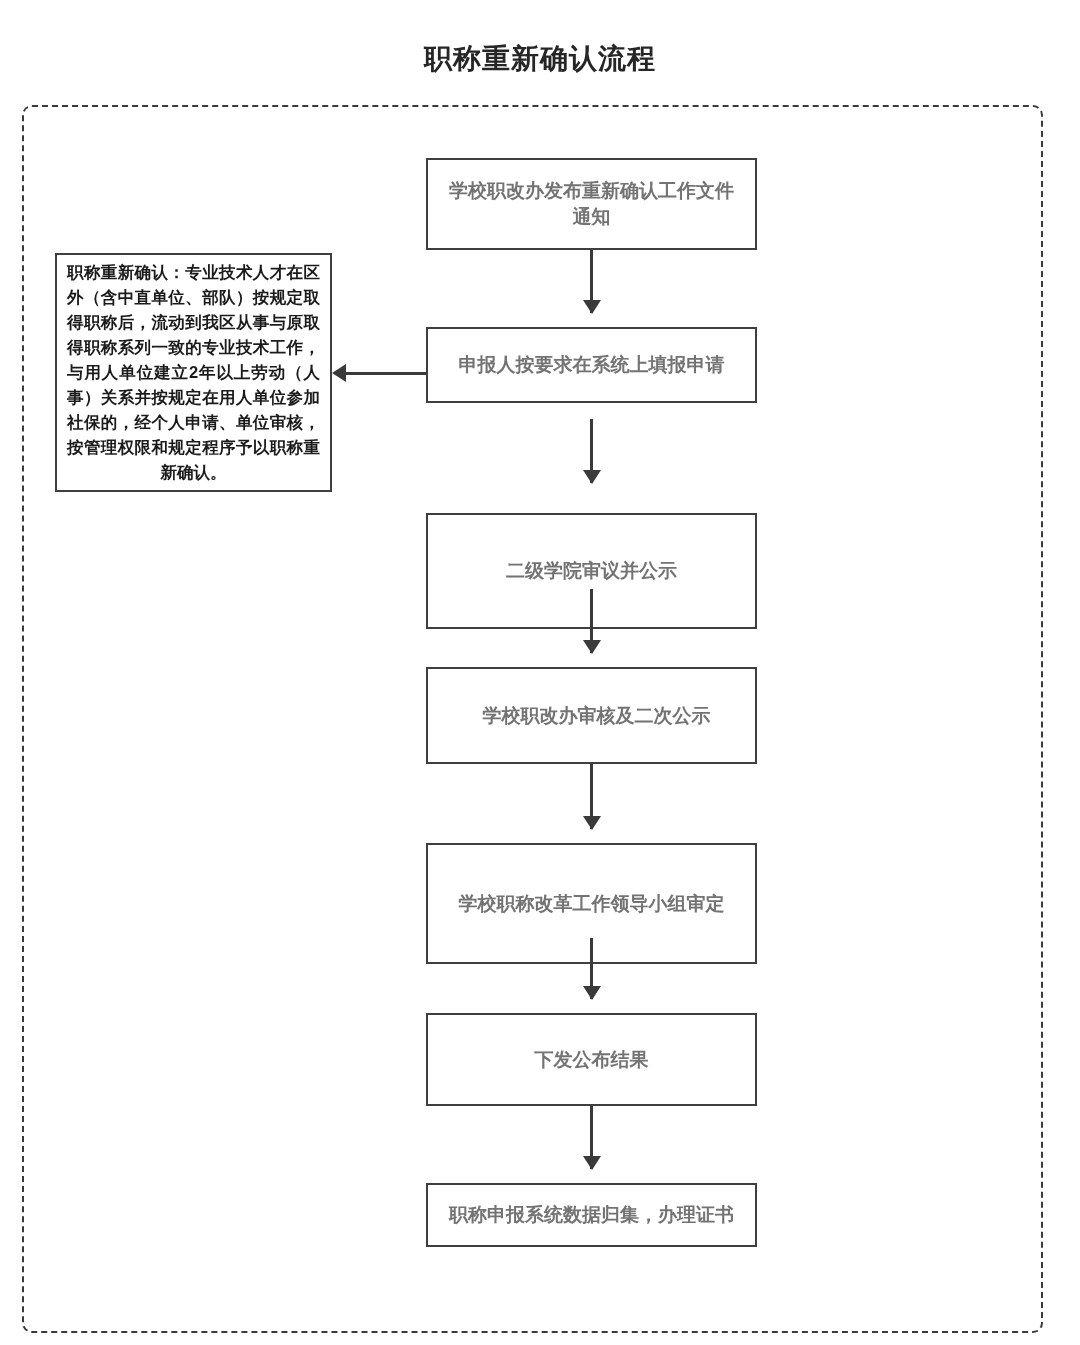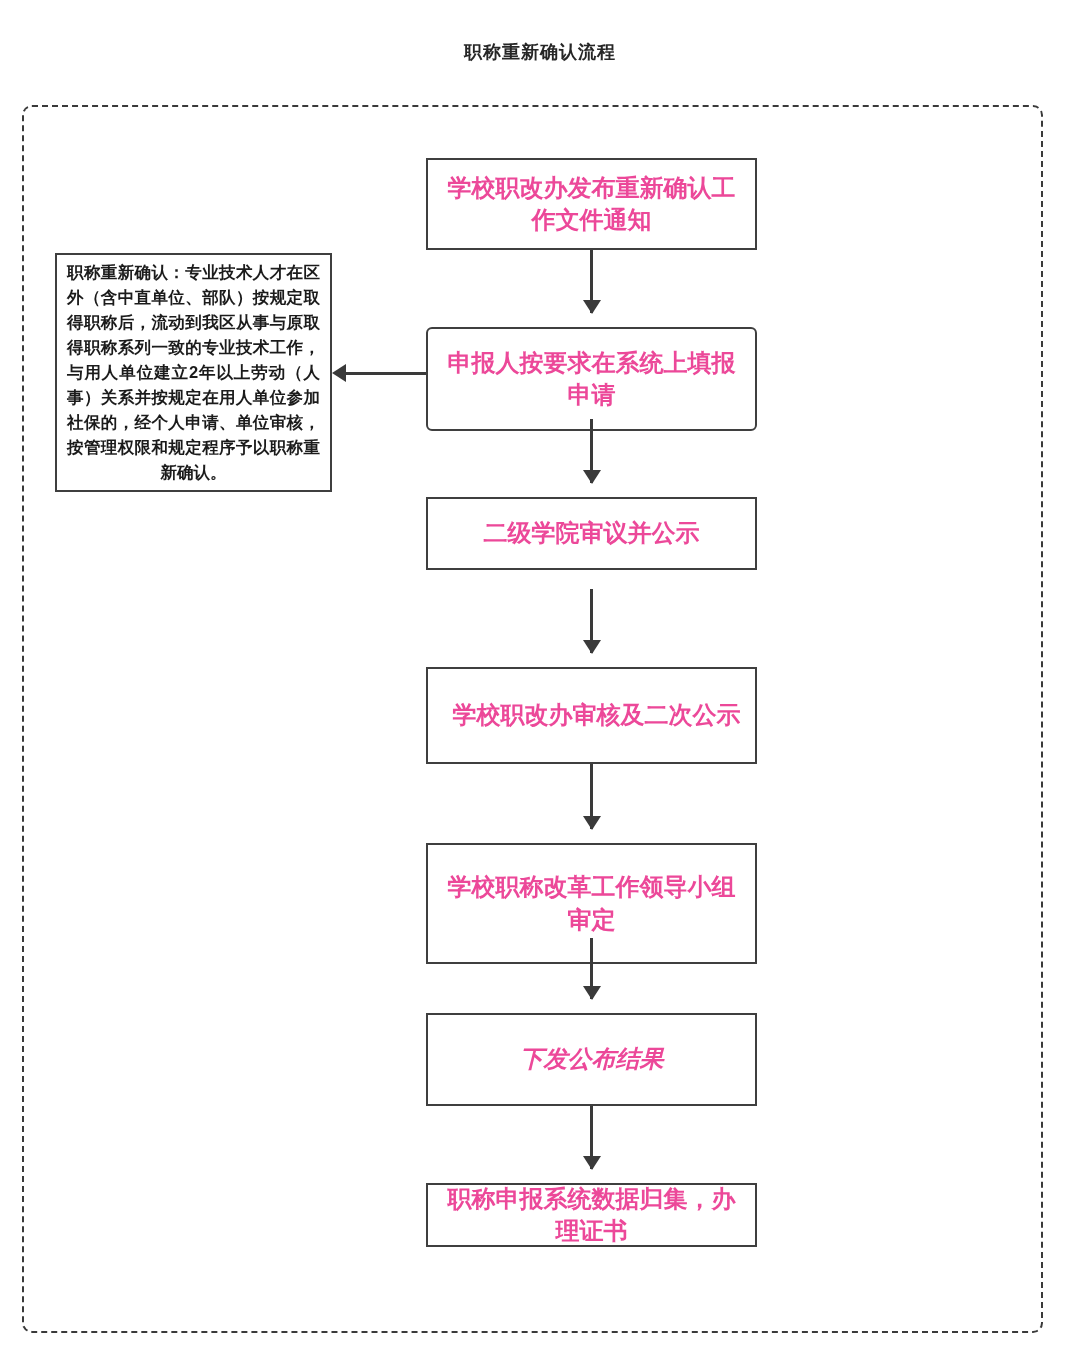--- a/index.html
+++ b/index.html
@@ -15,21 +15,21 @@
     color: #1f1f1f;
     overflow: hidden;
   }
 
   #page-title {
     position: absolute;
     left: 0;
     top: 40px;
     width: 1080px;
     text-align: center;
-    font-size: 18px;
+    font-size: 28px;
     font-weight: bold;
     letter-spacing: 1px;
     color: #262626;
   }
 
   #dashed-frame {
     position: absolute;
     left: 22px;
     top: 105px;
     width: 1021px;
@@ -43,33 +43,33 @@
     position: absolute;
     left: 426px;
     width: 331px;
     box-sizing: border-box;
     border: 2px solid #3f3f3f;
     background: #ffffff;
     display: flex;
     align-items: center;
     justify-content: center;
     text-align: center;
-    font-size: 24px;
+    font-size: 19px;
     font-weight: bold;
     line-height: 1.35;
-    color: #ec4899;
+    color: #737373;
     padding: 4px 14px;
   }
 
   .box-1 { top: 158px;  height: 92px; }
-  .box-2 { top: 327px;  height: 104px; border-radius: 6px; }
-  .box-3 { top: 497px;  height: 73px; }
+  .box-2 { top: 327px;  height: 76px; }
+  .box-3 { top: 513px;  height: 116px; }
   .box-4 { top: 667px;  height: 97px; padding-left: 24px; }
   .box-5 { top: 843px;  height: 121px; }
-  .box-6 { top: 1013px; height: 93px; font-style: italic; }
+  .box-6 { top: 1013px; height: 93px; }
   .box-7 { top: 1183px; height: 64px; }
 
   
   .v-arrow {
     position: absolute;
     left: 590px;
     width: 3px;
     background: #3a3a3a;
   }
   .v-arrow::after {

